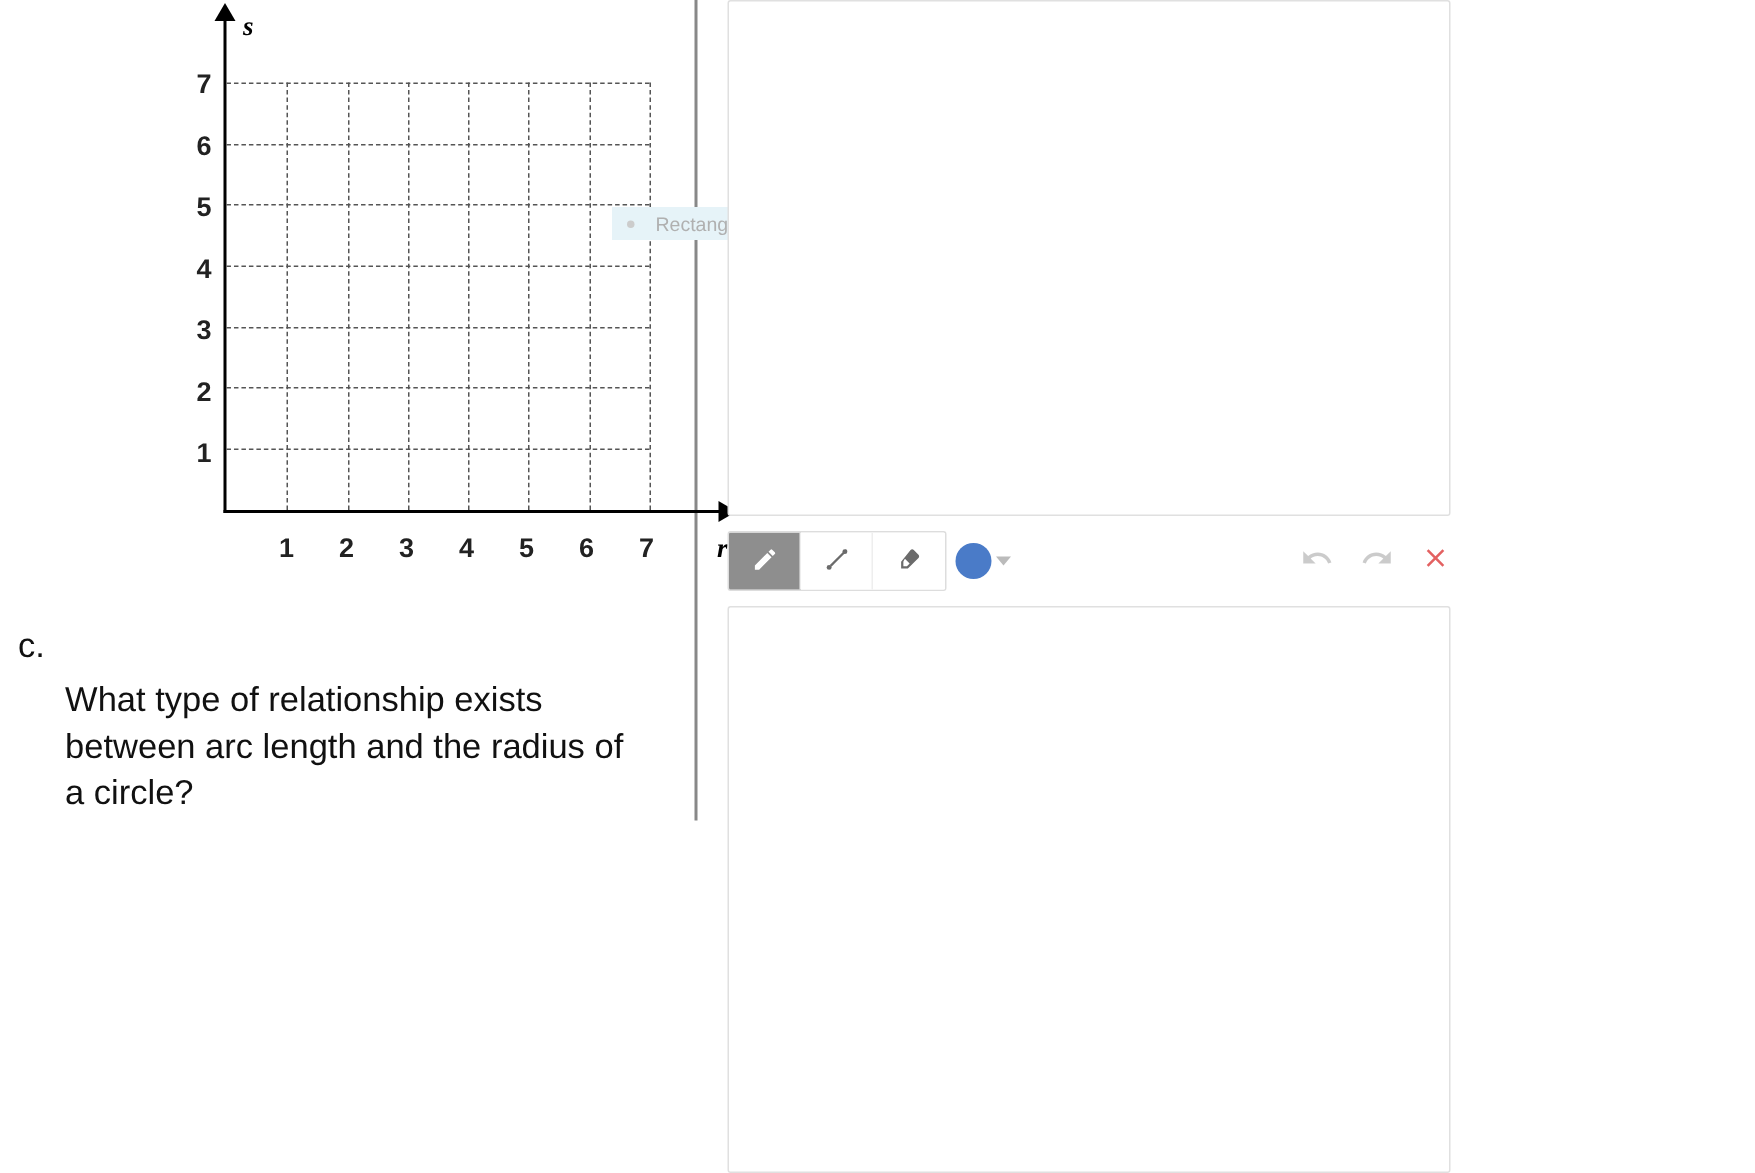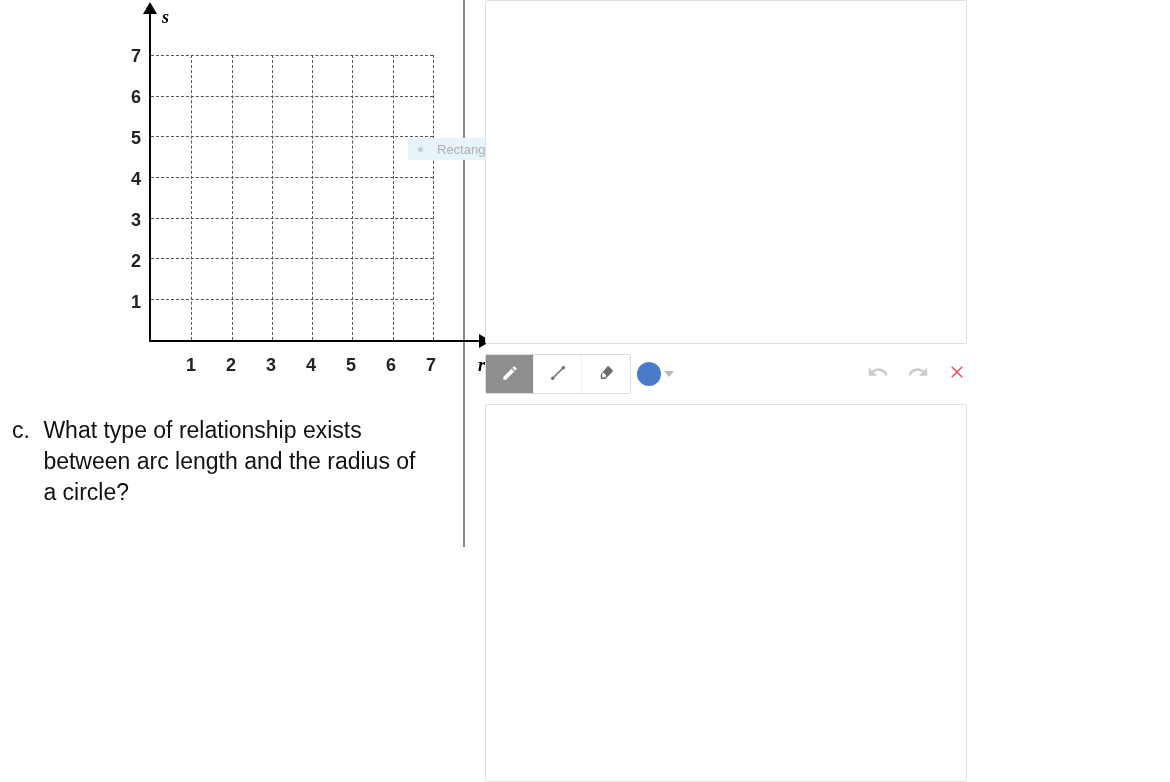--- a/index.html
+++ b/index.html
@@ -12,21 +12,21 @@
   .xaxis { position: absolute; left: 94px; top: 340px; width: 336px; height: 2px; background: #000; }
   .arrow-up { position: absolute; left: 88px; top: 2px; width: 0; height: 0; border-left: 7px solid transparent; border-right: 7px solid transparent; border-bottom: 12px solid #000; }
   .arrow-right { position: absolute; left: 424px; top: 334px; width: 0; height: 0; border-top: 7px solid transparent; border-bottom: 7px solid transparent; border-left: 12px solid #000; }
   .grid { position: absolute; left: 96px; top: 55px; width: 282px; height: 285px; }
   .grid .hline { position: absolute; left: 0; width: 100%; border-top: 1px dashed #555; }
   .grid .vline { position: absolute; top: 0; height: 100%; border-left: 1px dashed #555; }
   .ytick { position: absolute; left: 68px; width: 18px; text-align: right; font-size: 18px; font-weight: bold; color: #222; }
   .xtick { position: absolute; top: 355px; width: 20px; text-align: center; font-size: 18px; font-weight: bold; color: #222; }
   .question { position: absolute; left: 12px; top: 415px; width: 420px; font-size: 23px; line-height: 1.35; color: #111; }
   .question .label { display: inline-block; width: 25px; vertical-align: top; }
-  .question .text { display: inline-block; width: 380px; }
+  .question .text { display: inline-block; width: 380px; margin-top: 36px; }
   .snip-label { position: absolute; left: 408px; top: 138px; width: 174px; height: 22px; background: #e6f3f8; font-size: 13px; color: #b0b0b0; display: flex; align-items: center; padding-left: 10px; }
   .snip-label .dot { width:5px; height:5px; border-radius:50%; background:#ccc; margin-right:14px; }
   .right-col { position: absolute; left: 485px; top: 0; width: 660px; }
   .canvas1 { position: absolute; left: 0; top: 0; width: 482px; height: 344px; border: 1px solid #e0e0e0; border-radius: 2px; background: #fff; }
   .canvas2 { position: absolute; left: 0; top: 404px; width: 482px; height: 378px; border: 1px solid #e0e0e0; border-radius: 2px; background: #fff; }
   .toolbar { position: absolute; left: 0; top: 354px; width: 482px; height: 40px; display: flex; align-items: center; }
   .tool-group { display: flex; border: 1px solid #ddd; border-radius: 2px; overflow: hidden; height: 40px; }
   .tool-btn { width: 48px; height: 40px; display: flex; align-items: center; justify-content: center; background: #fff; border-right: 1px solid #eee; cursor: pointer; }
   .tool-btn:last-child { border-right: none; }
   .tool-btn.active { background: #8e8e8e; }

